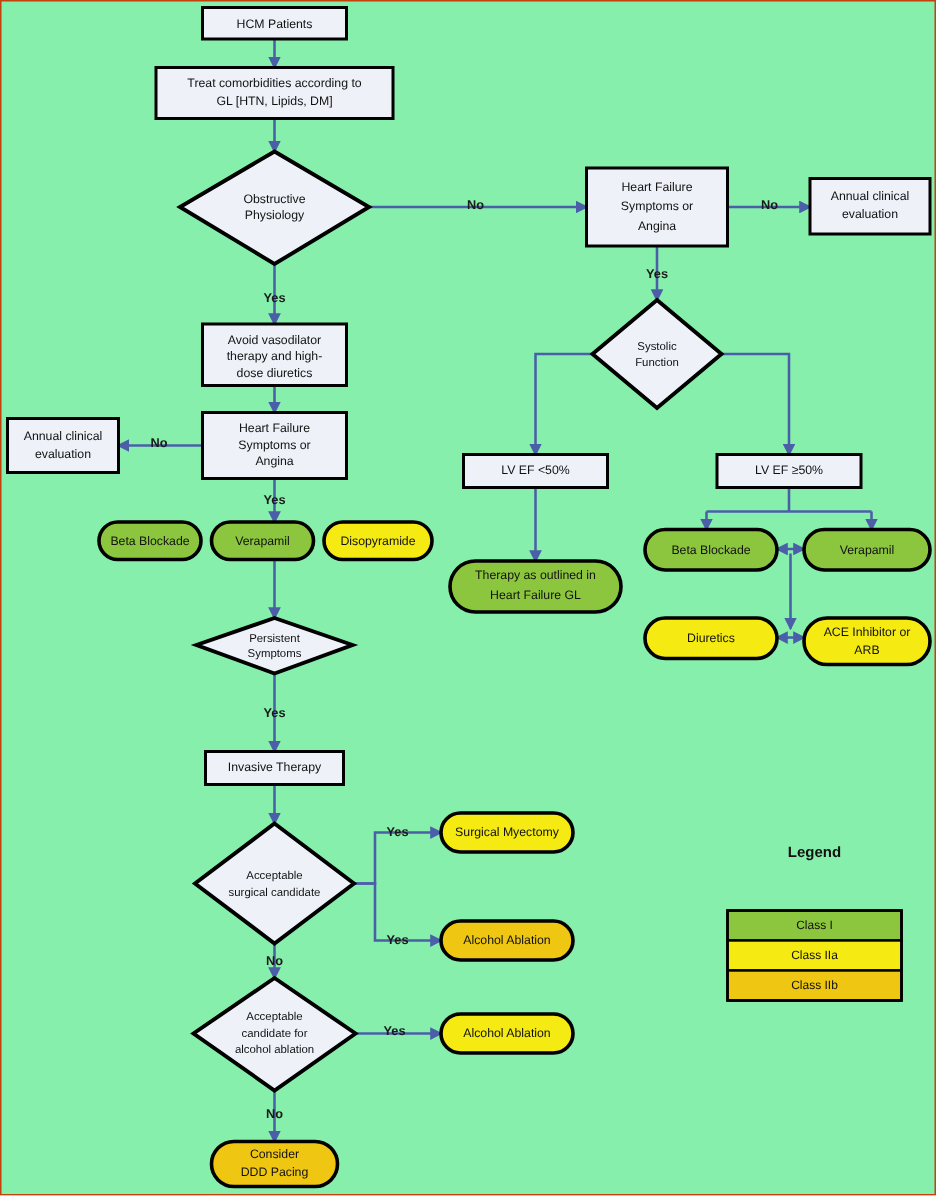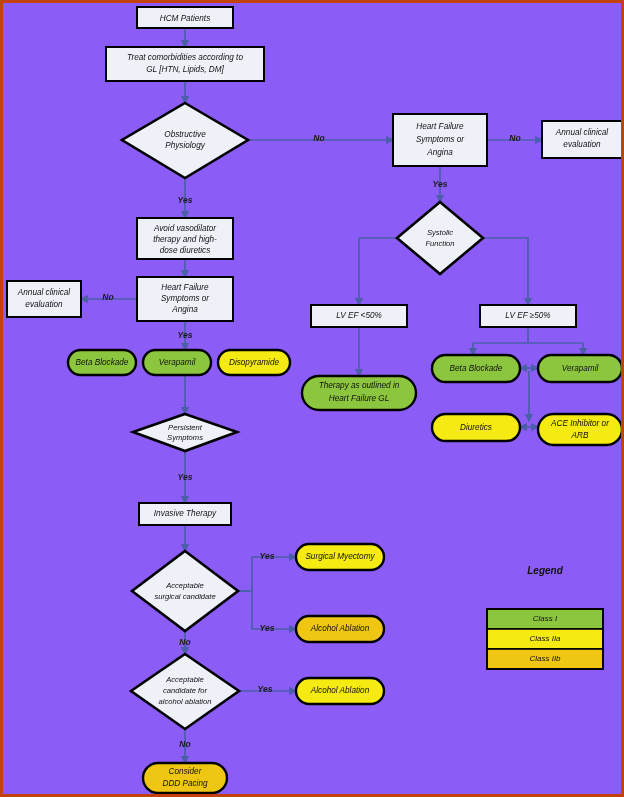--- a/index.html
+++ b/index.html
@@ -8,25 +8,24 @@
     padding: 0;
     background: #ffffff;
   }
   body {
     font-family: "Liberation Sans", sans-serif;
   }
   #page {
     position: relative;
     width: 624px;
     height: 797px;
-    background: #8b5cf6;
-    border: 3px solid #c2410c;
+    background: #86efac;
+    border: 1px solid #c2410c;
     box-sizing: border-box;
     overflow: hidden;
-    font-style: italic;
   }
   #flow {
     display: block;
     width: 624px;
     height: 797px;
   }
   .node-text {
     font-family: "Liberation Sans", sans-serif;
     font-size: 8.2px;
     fill: #111111;

